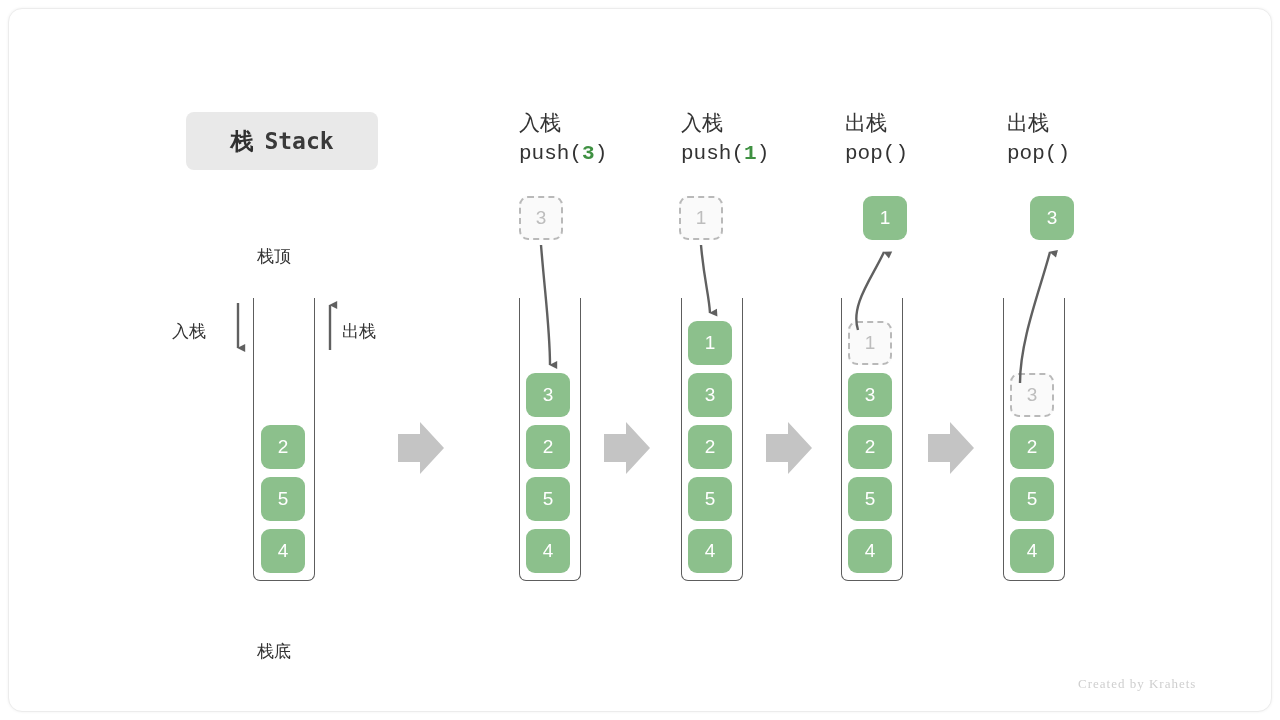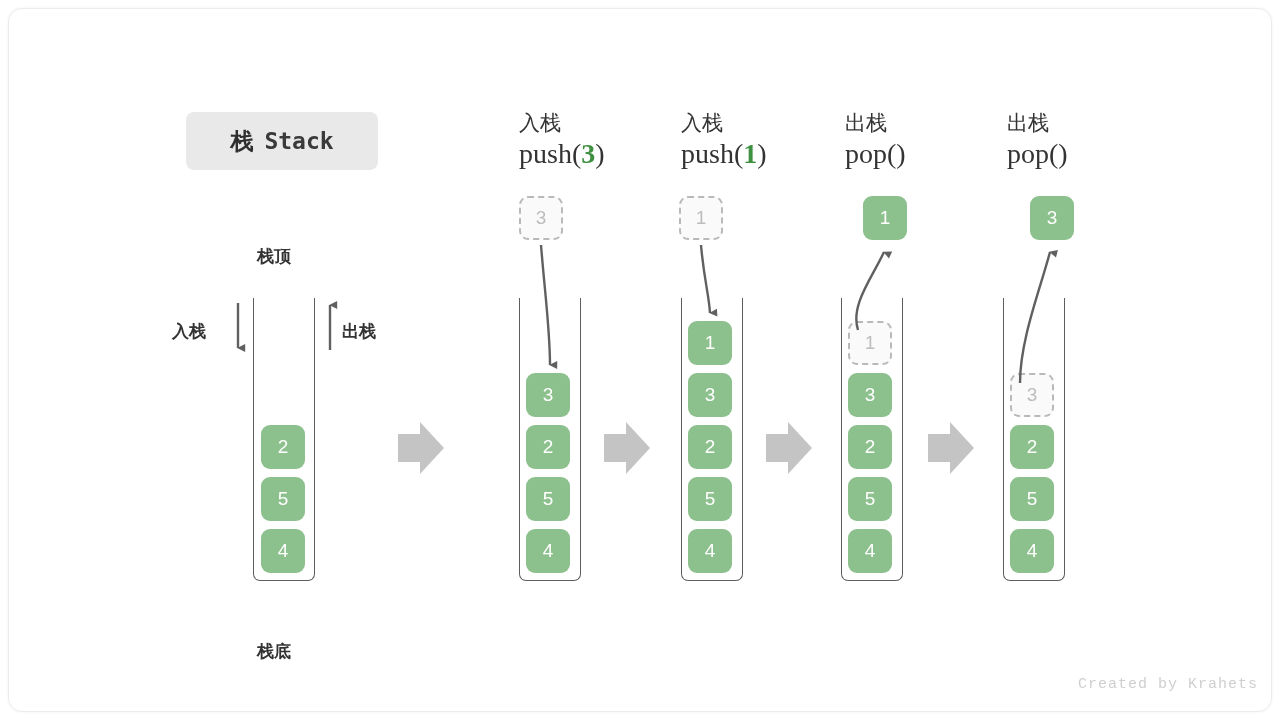--- a/index.html
+++ b/index.html
@@ -14,47 +14,47 @@
 
   
   #title-badge{position:absolute;left:186px;top:112px;width:192px;height:58px;
      background:#e9e9e9;border-radius:8px;display:flex;align-items:center;
      justify-content:center;}
   #title-badge .zh{font-size:23px;font-weight:bold;color:#2f2f2f;letter-spacing:1px;}
   #title-badge .en{font-size:23px;font-weight:bold;color:#3a3a3a;
      font-family:"DejaVu Sans Mono","Liberation Mono",monospace;margin-left:10px;}
 
   
-  .lbl-bold{position:absolute;font-size:17px;font-weight:bold;color:#333;white-space:nowrap;}
+  .lbl-bold{position:absolute;font-size:17px;font-weight:normal;color:#333;white-space:nowrap;}
   .col-head{position:absolute;white-space:nowrap;text-align:left;}
   .col-head .zh{display:block;font-size:21px;color:#333;line-height:30px;}
-  .col-head .fn{display:block;font-size:28px;color:#333;line-height:32px;
-     font-family:Liberation Serif, serif;}
+  .col-head .fn{display:block;font-size:21px;color:#333;line-height:32px;
+     font-family:Liberation Mono, monospace;}
   .col-head .fn .num{color:#3f9142;font-weight:bold;}
 
   
   .stack{position:absolute;box-sizing:border-box;
      border-left:1.5px solid #5d5d5d;border-right:1.5px solid #5d5d5d;
      border-bottom:1.5px solid #5d5d5d;border-top:none;
      border-bottom-left-radius:7px;border-bottom-right-radius:7px;
      background:transparent;}
 
   
   .cell{position:absolute;width:44px;height:44px;border-radius:9px;
      display:flex;align-items:center;justify-content:center;
      font-size:19px;box-sizing:border-box;}
   .cell.solid{background:#8cc08c;color:#ffffff;}
   .cell.ghost{background:#fafafa;border:2px dashed #b9b9b9;color:#bdbdbd;}
 
   svg.overlay{position:absolute;left:0;top:0;width:1280px;height:720px;
      pointer-events:none;}
 
-  #watermark{position:absolute;left:1078px;top:676px;font-size:15px;
+  #watermark{position:absolute;left:1078px;top:676px;font-size:13px;
      color:#cfcfcf;letter-spacing:1px;
-     font-family:Liberation Mono, monospace;}
+     font-family:Liberation Serif, serif;}
 </style>
 </head>
 <body>
 
 <div id="card"></div>
 
 <div id="stage">
 
   <div id="title-badge">
     <span class="zh">栈</span>

